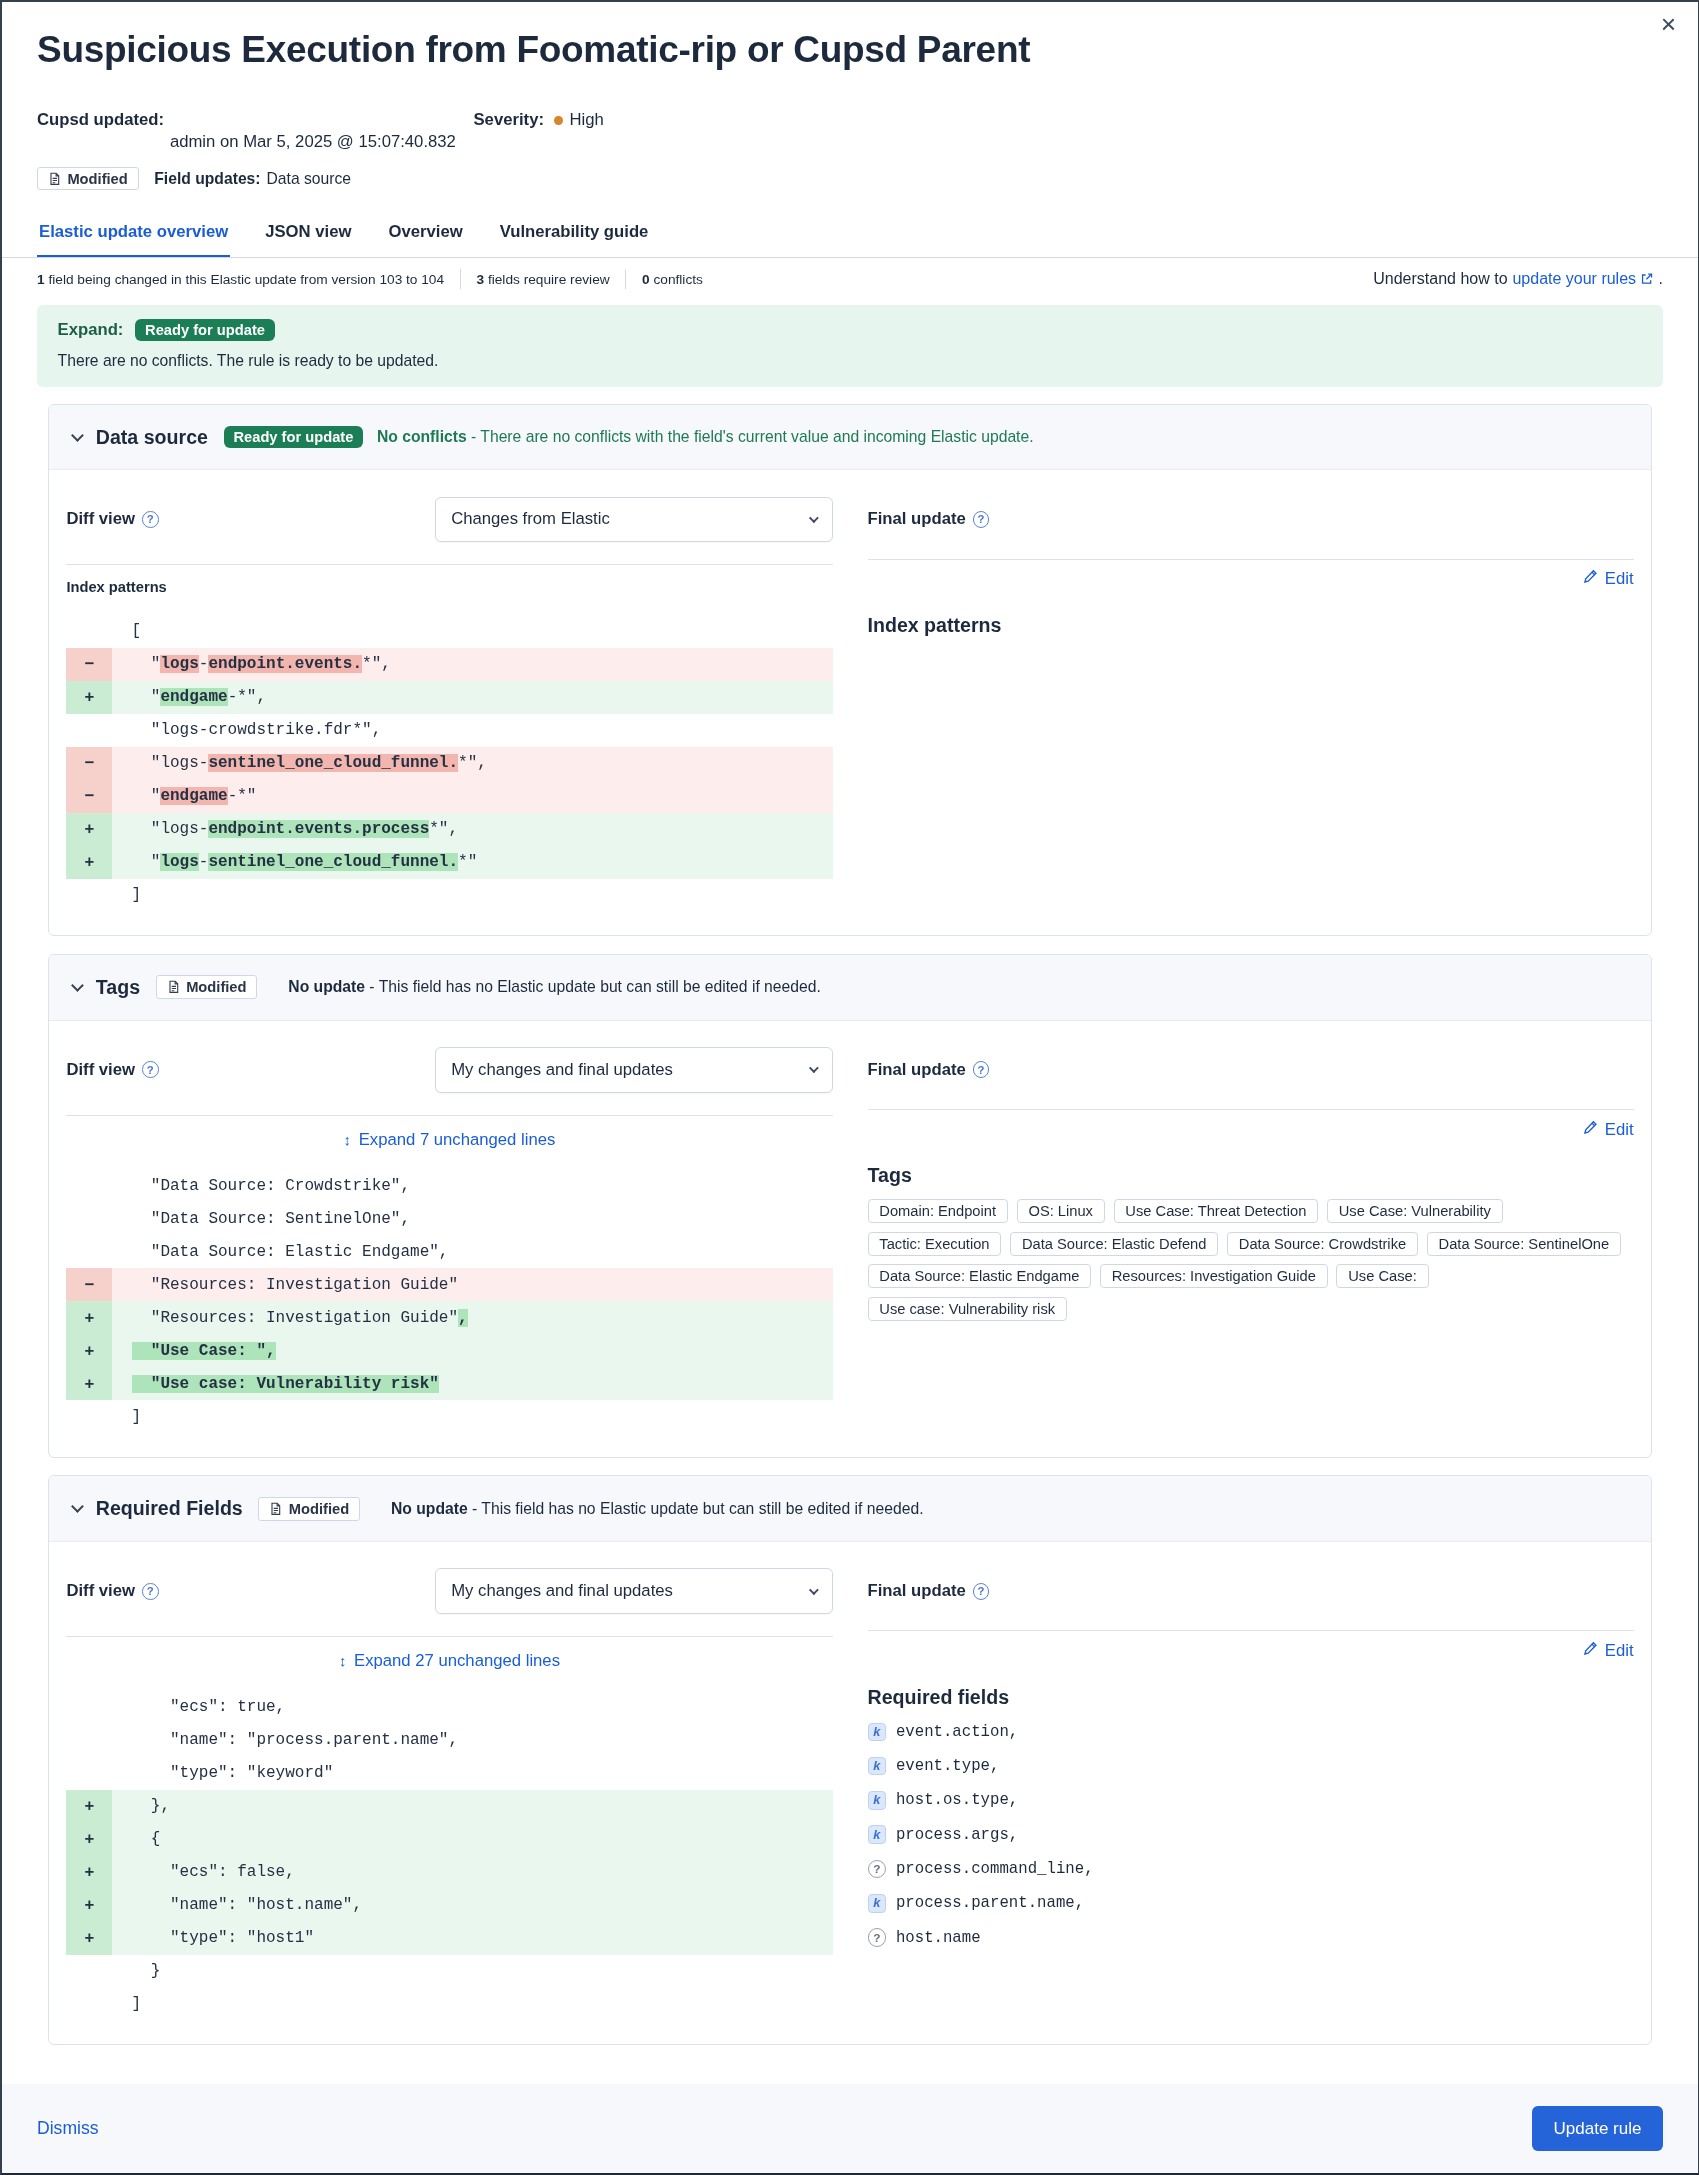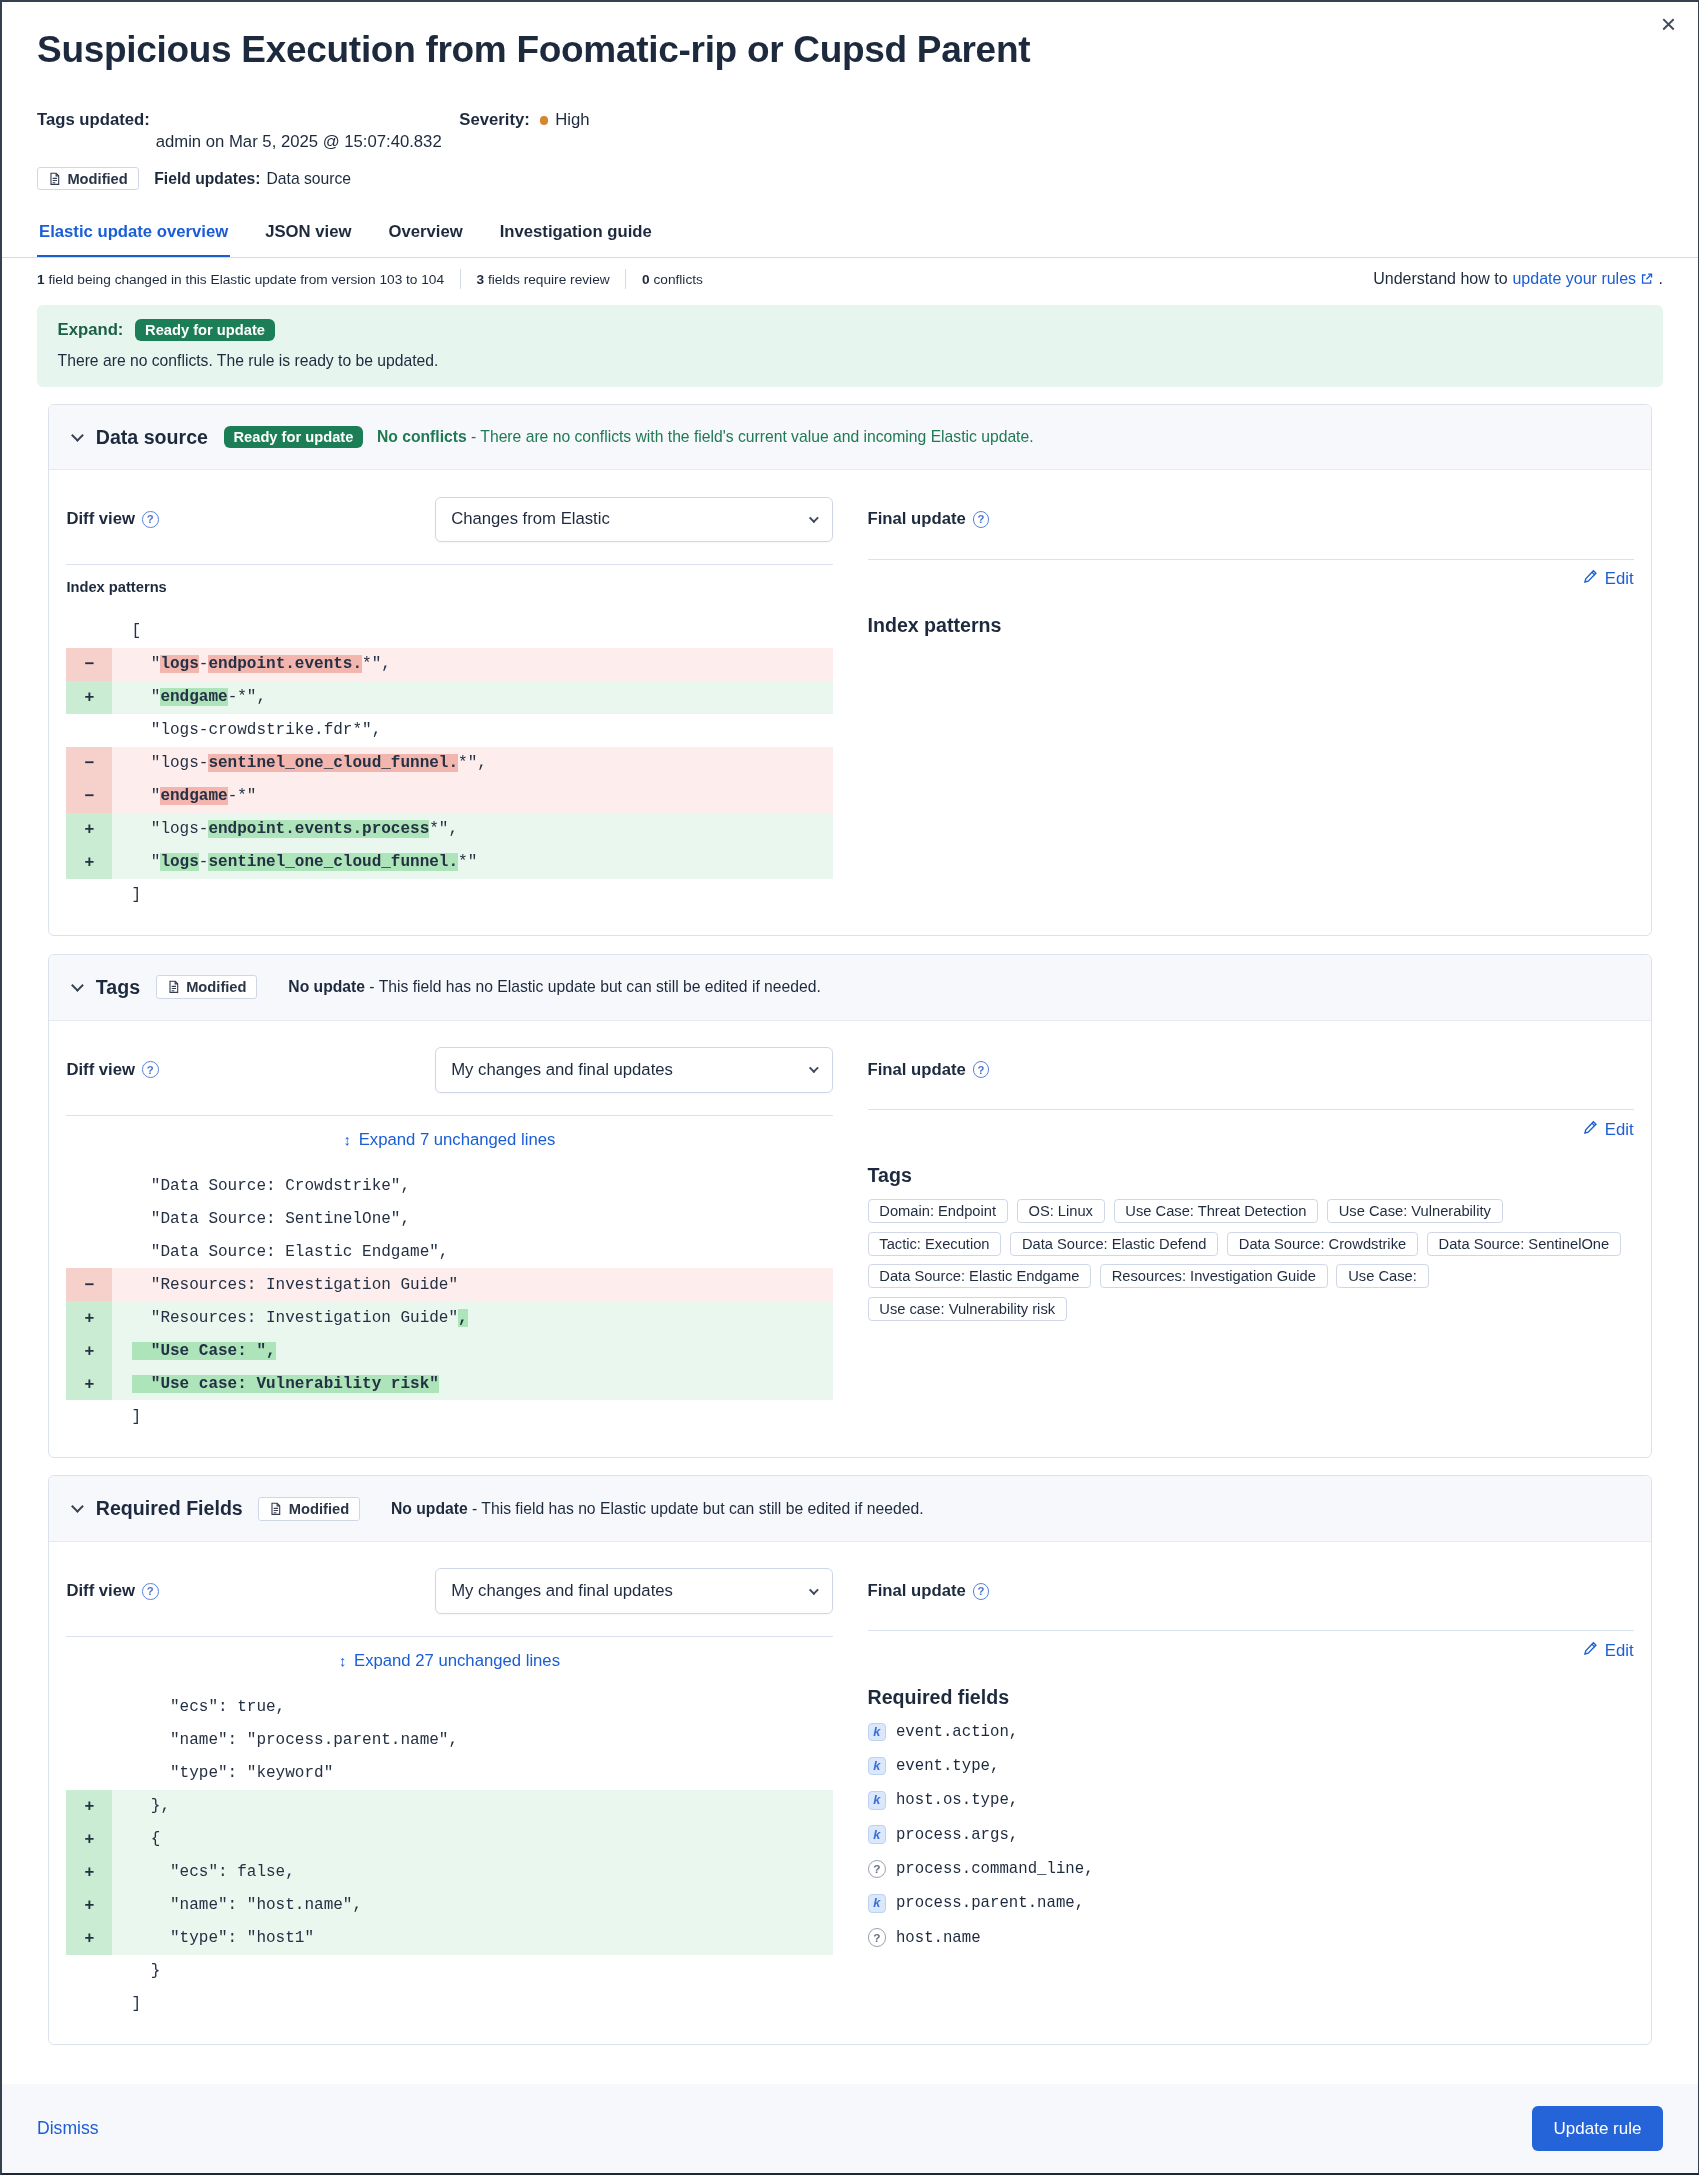--- a/index.html
+++ b/index.html
@@ -106,21 +106,21 @@
 </head>
 <body>
 
 <div class="flyout">
   <button class="close-x">×</button>
 
   <div class="content">
     <h1 class="page-title">Suspicious Execution from Foomatic-rip or Cupsd Parent</h1>
 
     <div class="meta-row">
-      <b>Tags updated:</b>
+      <b>Cupsd updated:</b>
       <span class="gap6">admin on Mar 5, 2025 @ 15:07:40.832</span>
       <span class="sev-label">Severity:</span>
       <span class="sev-dot"></span>
       <span>High</span>
     </div>
 
     <div class="badge-row">
       <span class="mod-badge">
         <svg class="icon" width="13.7" height="13.7" viewBox="0 0 16 16" fill="none" stroke="#343c4d" stroke-width="1.3">
             <path d="M3.5 1.5h6l3 3v10h-9z"></path>
@@ -130,21 +130,21 @@
         <span>Modified</span>
       </span>
       <span class="fu-label">Field updates:</span>
       <span class="fu-value">Data source</span>
     </div>
 
     <div class="tabs" id="tabs">
         <div class="tab active">Elastic update overview</div>
         <div class="tab">JSON view</div>
         <div class="tab">Overview</div>
-        <div class="tab">Investigation guide</div>
+        <div class="tab">Vulnerability guide</div>
       </div>
 
     <div class="info-bar">
       <div class="stats" id="stats">
           <span class="stat"><b>1</b> field being changed in this Elastic update from version 103 to 104</span>
           <span class="stat-div"></span>
           <span class="stat"><b>3</b> fields require review</span>
           <span class="stat-div"></span>
           <span class="stat"><b>0</b> conflicts</span>
         </div>

